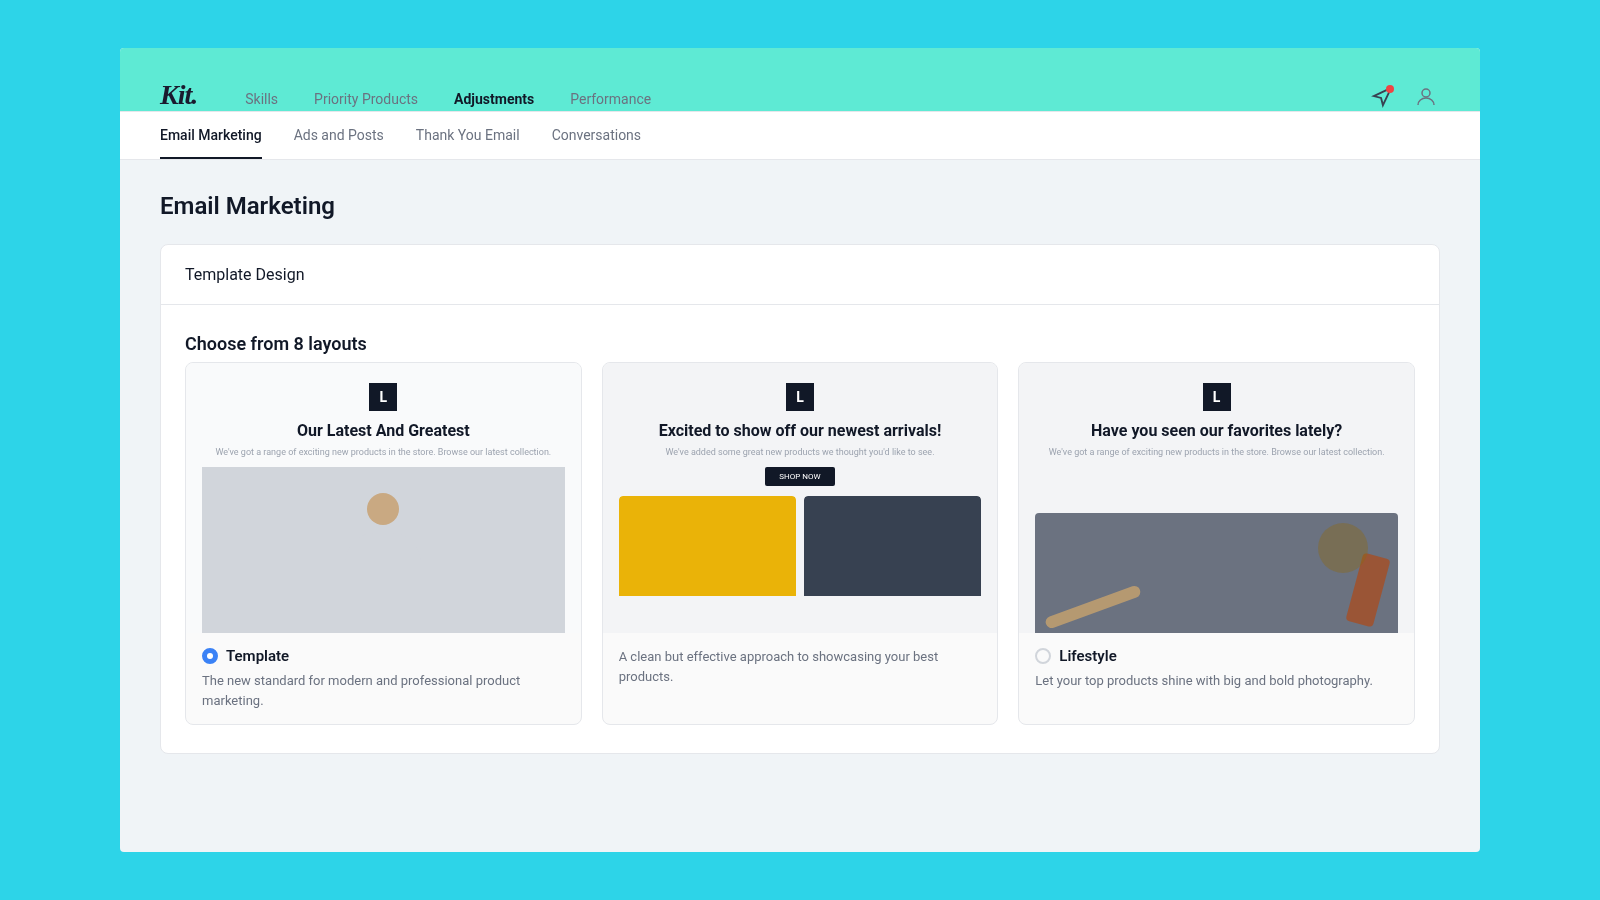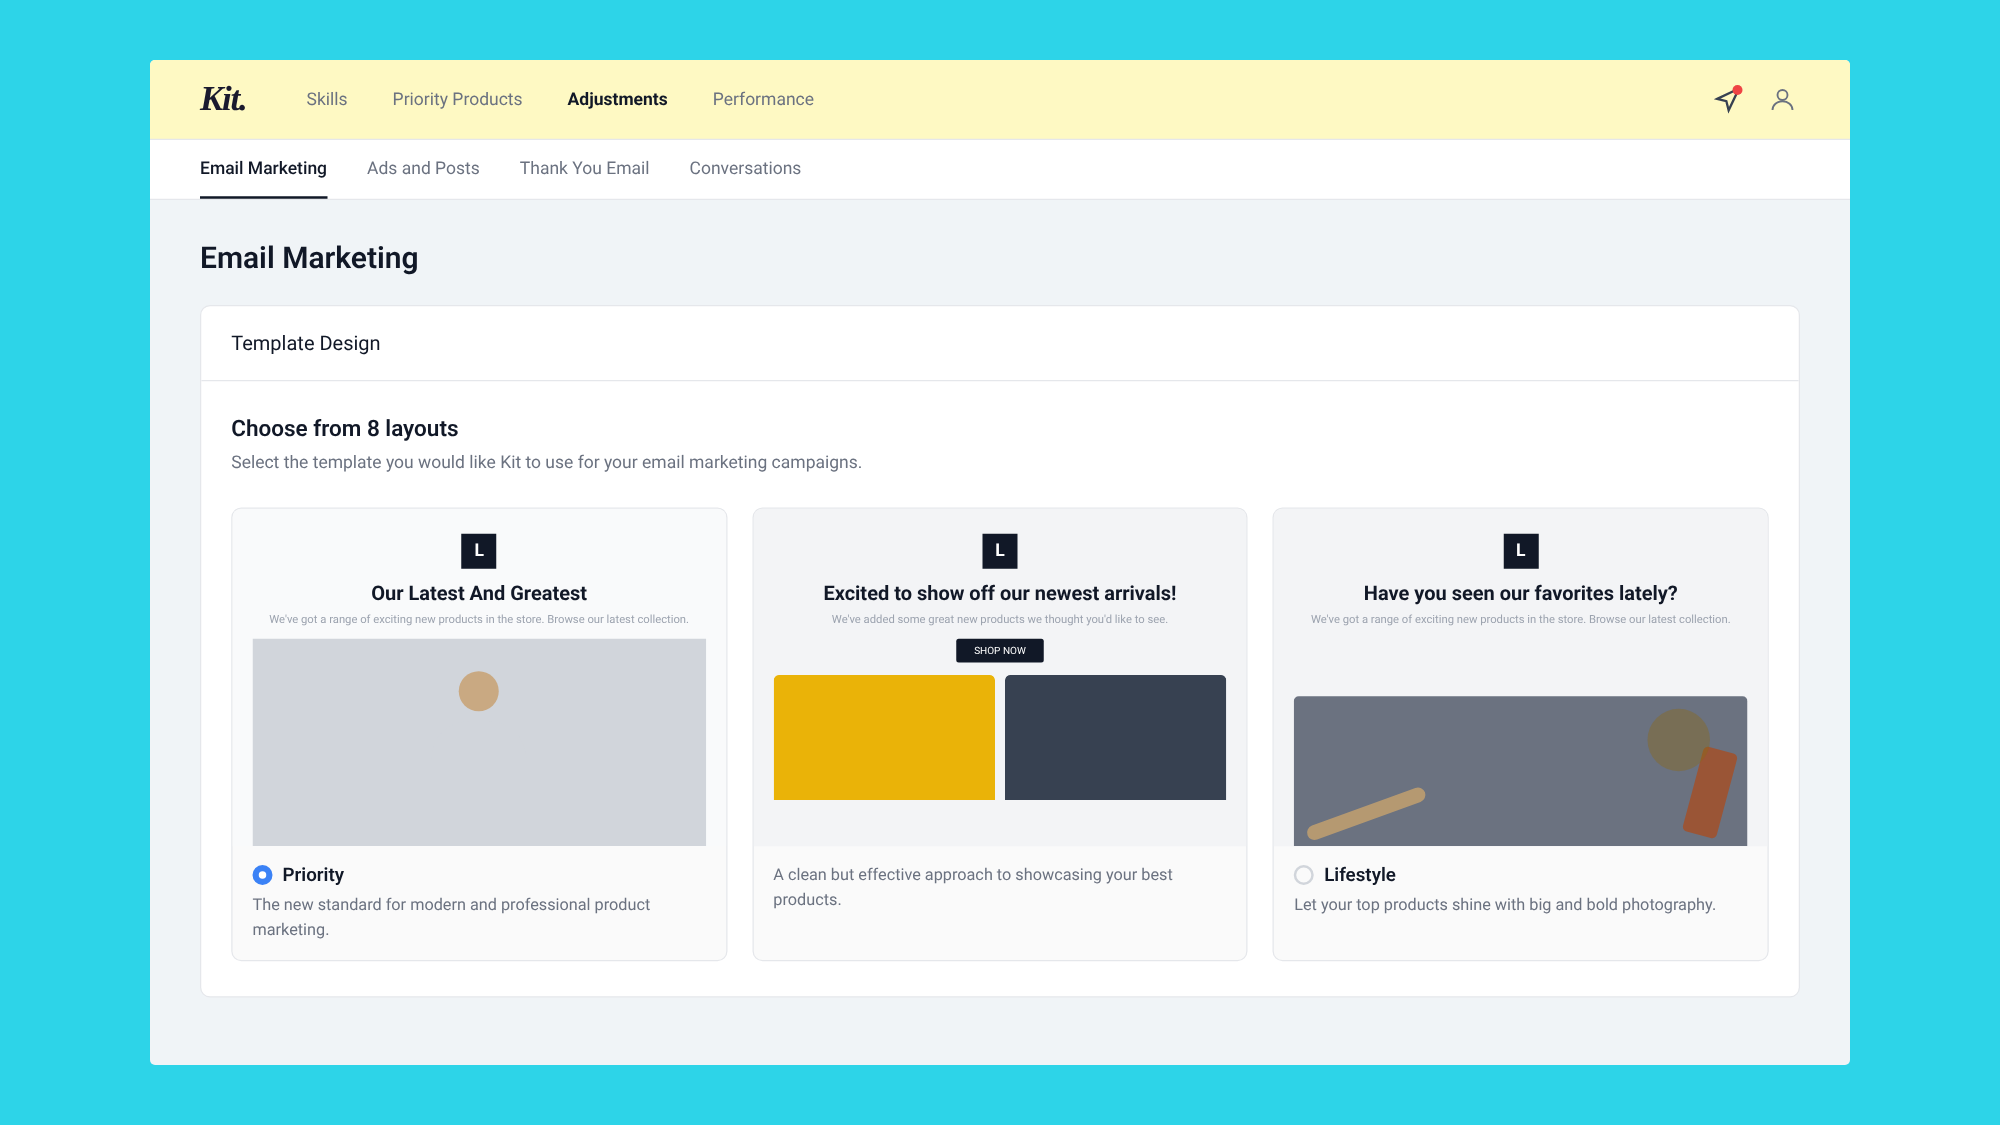--- a/index.html
+++ b/index.html
@@ -17,25 +17,25 @@
       width: 100%;
       max-width: 1360px;
       border-radius: 4px;
       overflow: hidden;
       display: flex;
       flex-direction: column;
       min-height: 804px;
     }
     
     .top-nav {
-      background: #fef9c3;
+      background: #5eead4;
       border-bottom: 1px solid #e5e7eb;
       padding: 0 40px;
       display: flex;
-      align-items: center;
+      align-items: flex-end;
       height: 64px;
     }
     .logo {
       font-size: 28px;
       font-style: italic;
       font-weight: 700;
       color: #1a1a2e;
       margin-right: 48px;
       letter-spacing: -1px;
       font-family: Georgia, serif;
@@ -338,42 +338,41 @@
 
   <main class="main-content">
     <h1 class="page-title">Email Marketing</h1>
 
     <div class="card">
       <div class="card-header">
         <span class="card-header-title">Template Design</span>
       </div>
       <div class="card-body">
         <h2 class="layouts-title">Choose from 8 layouts</h2>
-        <p class="layouts-subtitle">Select the template you would like Kit to use for your email marketing campaigns.</p>
 
         <div class="template-grid">
 
           <div class="template-card">
             <div class="template-preview standard-preview">
               <div class="template-logo-badge">L</div>
               <div class="template-headline">Our Latest And Greatest</div>
               <div class="template-subtext">We've got a range of exciting new products in the store. Browse our latest collection.</div>
               <div class="template-img-placeholder">
                 <div class="person-silhouette">
                   <div style="position:relative;width:80px;height:140px;">
                     <div style="width:32px;height:32px;background:#c9a982;border-radius:50%;position:absolute;top:0;left:50%;transform:translateX(-50%);"></div>
                     <div style="width:76px;height:100px;background:#d1d5db;border-radius:30px 30px 0 0;position:absolute;bottom:0;left:50%;transform:translateX(-50%);"></div>
                   </div>
                 </div>
               </div>
             </div>
             <div class="template-info">
               <div class="template-name-row">
                 <div class="radio-circle selected"></div>
-                <span class="template-name">Priority</span>
+                <span class="template-name">Template</span>
               </div>
               <p class="template-desc">The new standard for modern and professional product marketing.</p>
             </div>
           </div>
 
           <div class="template-card">
             <div class="template-preview">
               <div class="template-logo-badge">L</div>
               <div class="template-headline">Excited to show off our newest arrivals!</div>
               <div class="template-subtext">We've added some great new products we thought you'd like to see.</div>

